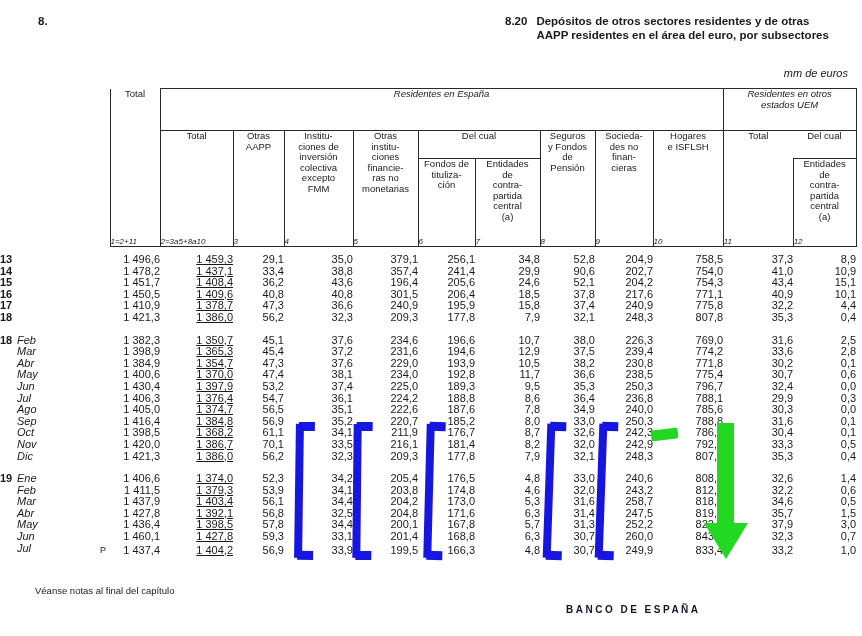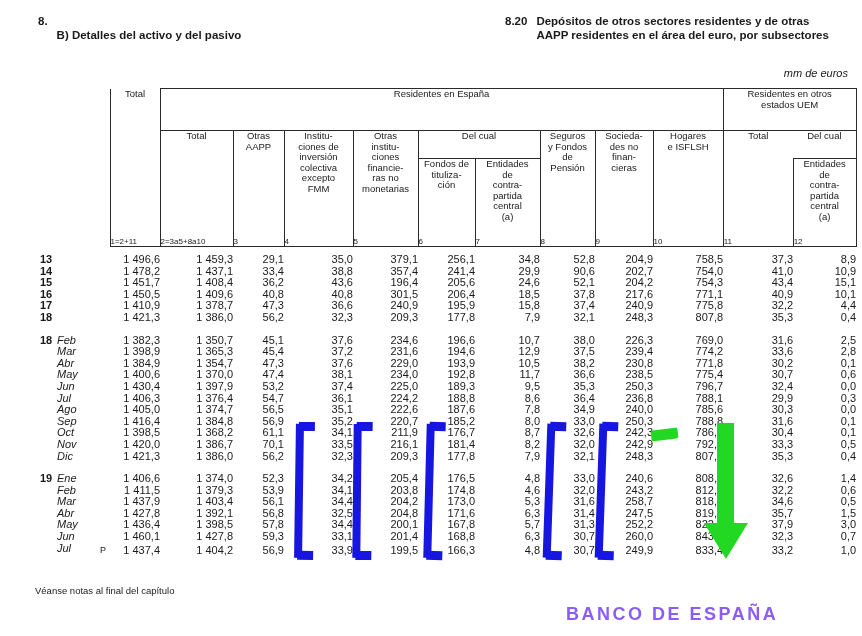--- a/index.html
+++ b/index.html
@@ -19,55 +19,55 @@
   table.bde { position:absolute; left:0; top:88px; width:856px;
     border-collapse:collapse; table-layout:fixed; }
   table.bde td, table.bde th { padding:0; font-weight:normal; }
 
   
   .hd { font-size:9.5px; line-height:10.5px; text-align:center;
     vertical-align:top; white-space:pre-line;margin-left:12px; }
   .bL { border-left:1.5px solid #2a2a2a; }
   .bR { border-right:1.5px solid #2a2a2a; }
   .bT { border-top:1.5px solid #2a2a2a; }
-  .bB { border-bottom:1.5px solid #2a2a2a; }
+  .bB { border-bottom:1.5px solid #2a2a2a;font-style:italic; }
   .h-r1 { height:42px; }
   .h-r2 { height:28px; }
   .h-r3 { height:70px; }
   .pt6  { padding-top:6px; }
   .pt4  { padding-top:4px; }
   .pt12 { padding-top:12px; }
   .pt16 { padding-top:16px; }
   .pt20 { padding-top:20px; }
   .delcual-left { padding-right:46px; } 
   .codes td { font-size:8px; vertical-align:bottom; text-align:left;
     height:17px; padding-left:2px; padding-bottom:2px; white-space:nowrap; }
 
   
   tbody td { font-size:11px; line-height:11.6px; text-align:right;
     white-space:nowrap; vertical-align:bottom; }
   td.lab { text-align:left; padding-left:35px; }
-  td.lab b { display:inline-block; min-width:17px; font-weight:bold;padding-left:40px; }
+  td.lab b { display:inline-block; min-width:17px; font-weight:bold; }
   td.lab i { font-style:italic; }
   td.lab .pm { float:right; font-size:9px; padding-right:4px; padding-top:2px; }
-  td.c1 { padding-right:7px; }  td.c2 { padding-right:3px; }
+  td.c1 { padding-right:7px; }  td.c2 { padding-right:3px;text-decoration:underline; }
   td.c3 { padding-right:4px; }  td.c4 { padding-right:16px; }
   td.c5 { padding-right:5px; }  td.c6 { padding-right:14px; }
   td.c7 { padding-right:19px; } td.c8 { padding-right:4px; }
   td.c9 { padding-right:2px; }  td.c10{ padding-right:2px; }
   td.c11{ padding-right:2px; }  td.c12{ padding-right:13px; }
   tr.gap td { font-size:1px; line-height:1px; }
 
   
   .footnote { position:absolute; left:35px; top:585px; font-size:9.5px; }
   .caption  { position:absolute; left:124px; top:618px;
     font-family:"DejaVu Sans Mono", monospace; font-weight:bold;
     font-size:15px; letter-spacing:0.5px; color:#000; }
   .publisher{ position:absolute; left:566px; top:604px; font-weight:bold;
-    font-size:18px; letter-spacing:2.5px; color:#8b5cf6; }
+    font-size:10px; letter-spacing:2.5px; color:#0f172a; }
 
   
   .bk { position:absolute; top:423px; width:24px; height:136px; z-index:5; }
   .bk .bar { position:absolute; left:0; top:1px; bottom:1px; width:8px; background:var(--blue); }
   .bk::before, .bk::after { content:""; position:absolute; left:3px; width:16px; height:9px; background:var(--blue); }
   .bk::before { top:-1px; }
   .bk::after  { bottom:-1px; }
   .bk1 { left:295px; transform:rotate(0.8deg); }
   .bk2 { left:353px; transform:rotate(0.6deg); }
   .bk3 { left:425px; transform:rotate(1.5deg); }
@@ -82,21 +82,21 @@
     border-top:36px solid var(--green); }
 </style>
 </head>
 <body>
 
 <div class="page" style="--blue: #1616e0; --green: #22d822;">
 
   <div class="title-block title-left">
     <span>8.</span>
     <span><br>
-      <span>B) Detalles del activo y del pasivo</span></span>
+      </span>
   </div>
 
   <div class="title-block title-right">
     <span>8.20</span>
     <span style="white-space:pre-line">Depósitos de otros sectores residentes y de otras
 AAPP residentes en el área del euro, por subsectores</span>
   </div>
 
   <div class="unit">mm de euros</div>
 

